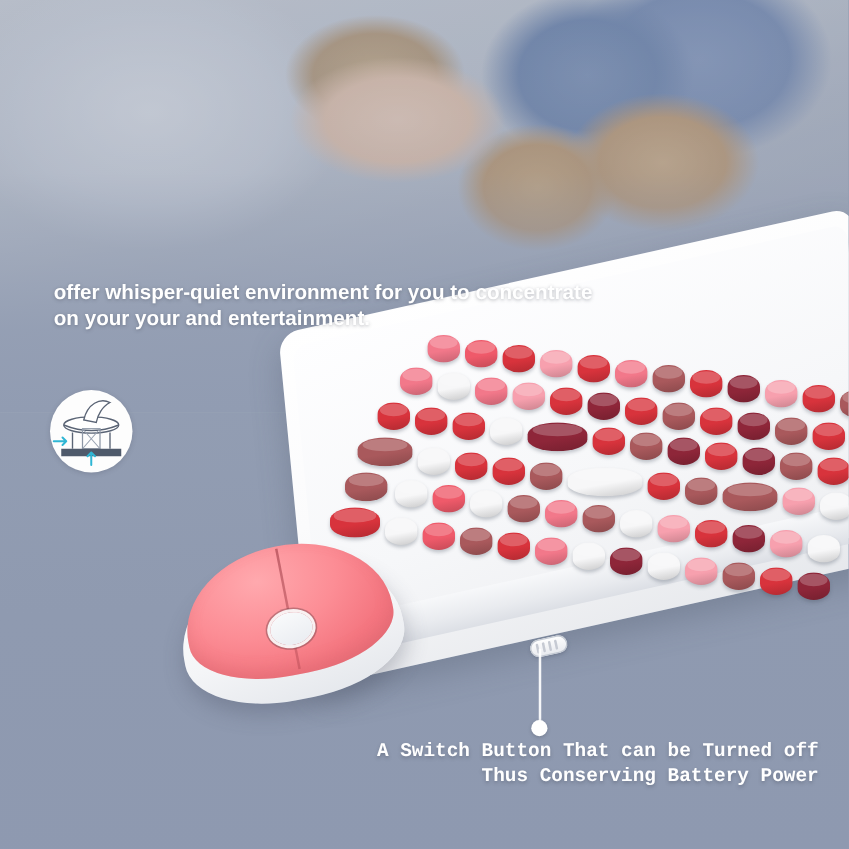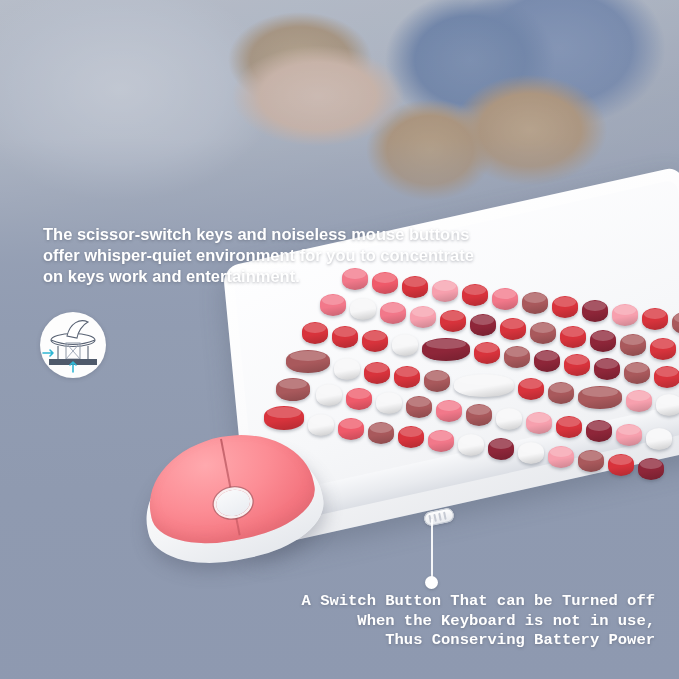--- a/index.html
+++ b/index.html
@@ -218,23 +218,22 @@
     <div class="mouse-top"></div>
     <div class="mouse-split"></div>
     <div class="mouse-wheel"></div>
   </div>
 
   <div class="leader-line"></div>
   <div class="leader-dot"></div>
 
 
   <div class="body-copy">
-    <div>The scissor-switch keys and noiseless mouse buttons</div>
     <div>offer whisper-quiet environment for you to concentrate</div>
-    <div>on keys work and entertainment.</div>
+    <div>on your your and entertainment.</div>
   </div>
 
   <div class="badge-row">
     <span class="badge-circle">
       <svg viewBox="0 0 66 66" width="66" height="66" aria-hidden="true">
         <ellipse cx="33" cy="28" rx="22" ry="6.5" fill="#ffffff" stroke="#5a6475" stroke-width="1.1"></ellipse>
         <path d="M11 28 q22 9 44 0" fill="none" stroke="#5a6475" stroke-width="1.1"></path>
         <path d="M27 24 C30 11 40 6 48 10 C42 13 38 20 37 26 Z" fill="#ffffff" stroke="#5a6475" stroke-width="1.1"></path>
         <rect x="26" y="31" width="14" height="16" fill="none" stroke="#8d97a6" stroke-width="1"></rect>
         <path d="M26 31 L40 47 M40 31 L26 47" stroke="#9aa3b2" stroke-width="0.9" fill="none"></path>
@@ -242,17 +241,16 @@
         <line x1="18" y1="34" x2="18" y2="47" stroke="#5a6475" stroke-width="1.1"></line>
         <line x1="48" y1="34" x2="48" y2="47" stroke="#5a6475" stroke-width="1.1"></line>
         <path d="M3 41 L13 41 M10 38 L13 41 L10 44" stroke="#2fb6d4" stroke-width="1.6" fill="none" stroke-linecap="round" stroke-linejoin="round"></path>
         <path d="M33 60 L33 50 M30 53 L33 50 L36 53" stroke="#2fb6d4" stroke-width="1.6" fill="none" stroke-linecap="round" stroke-linejoin="round"></path>
       </svg>
     </span>
   </div>
 
   <div class="caption">
     <div>A Switch Button That can be Turned off</div>
-    <div>When the Keyboard is not in use,</div>
     <div>Thus Conserving Battery Power</div>
   </div>
 
 </div>
 
 </body></html>

